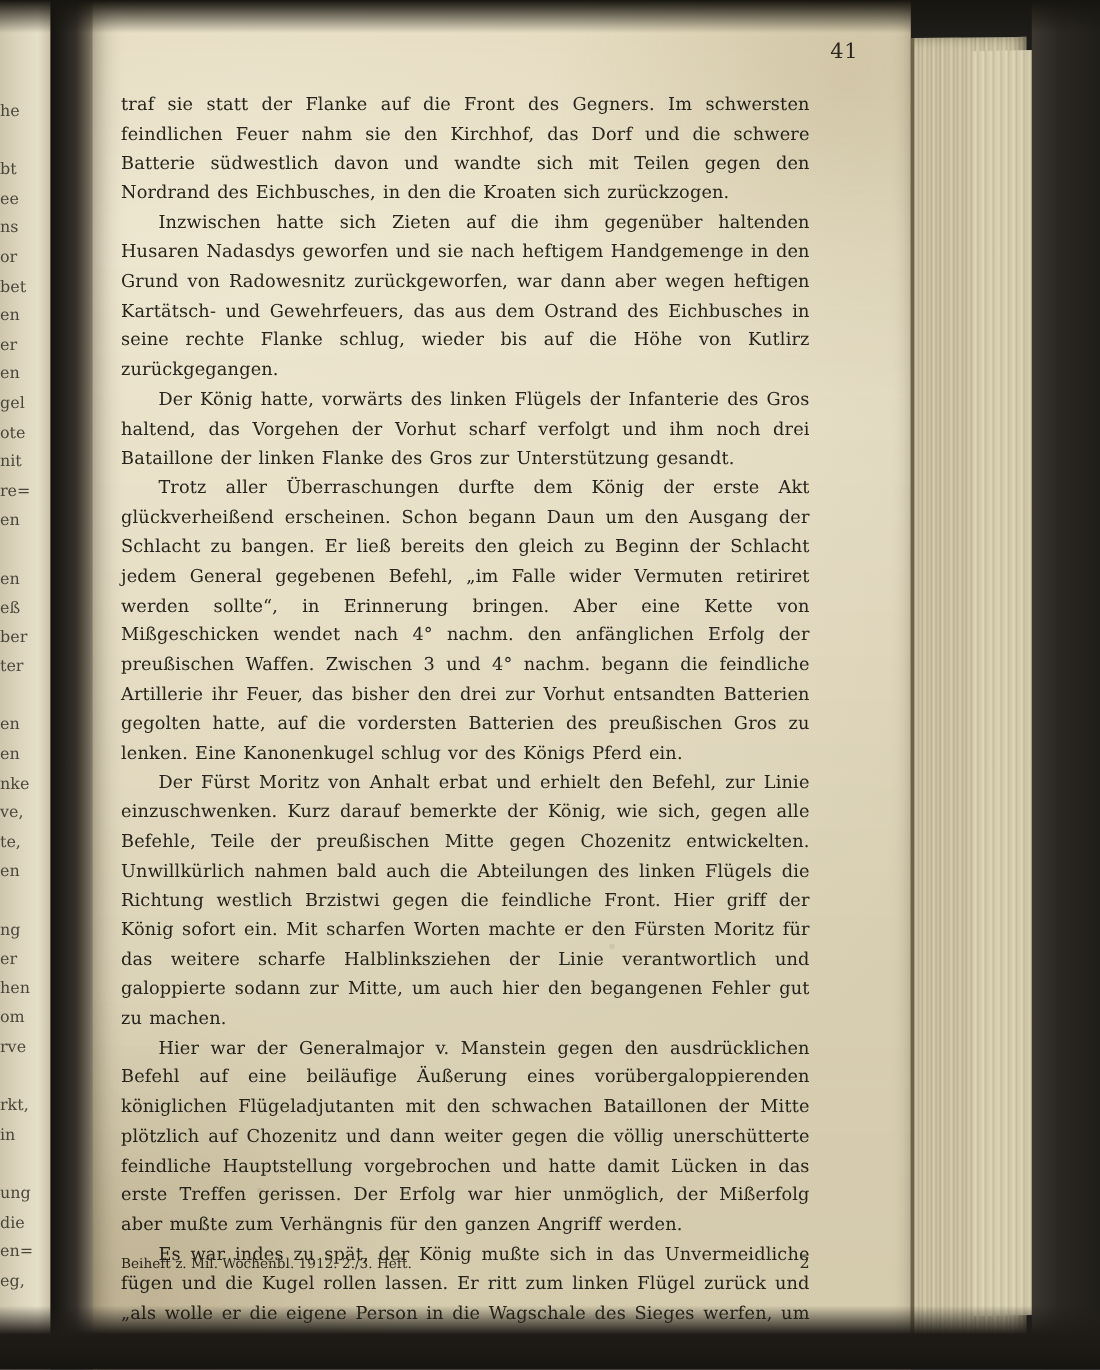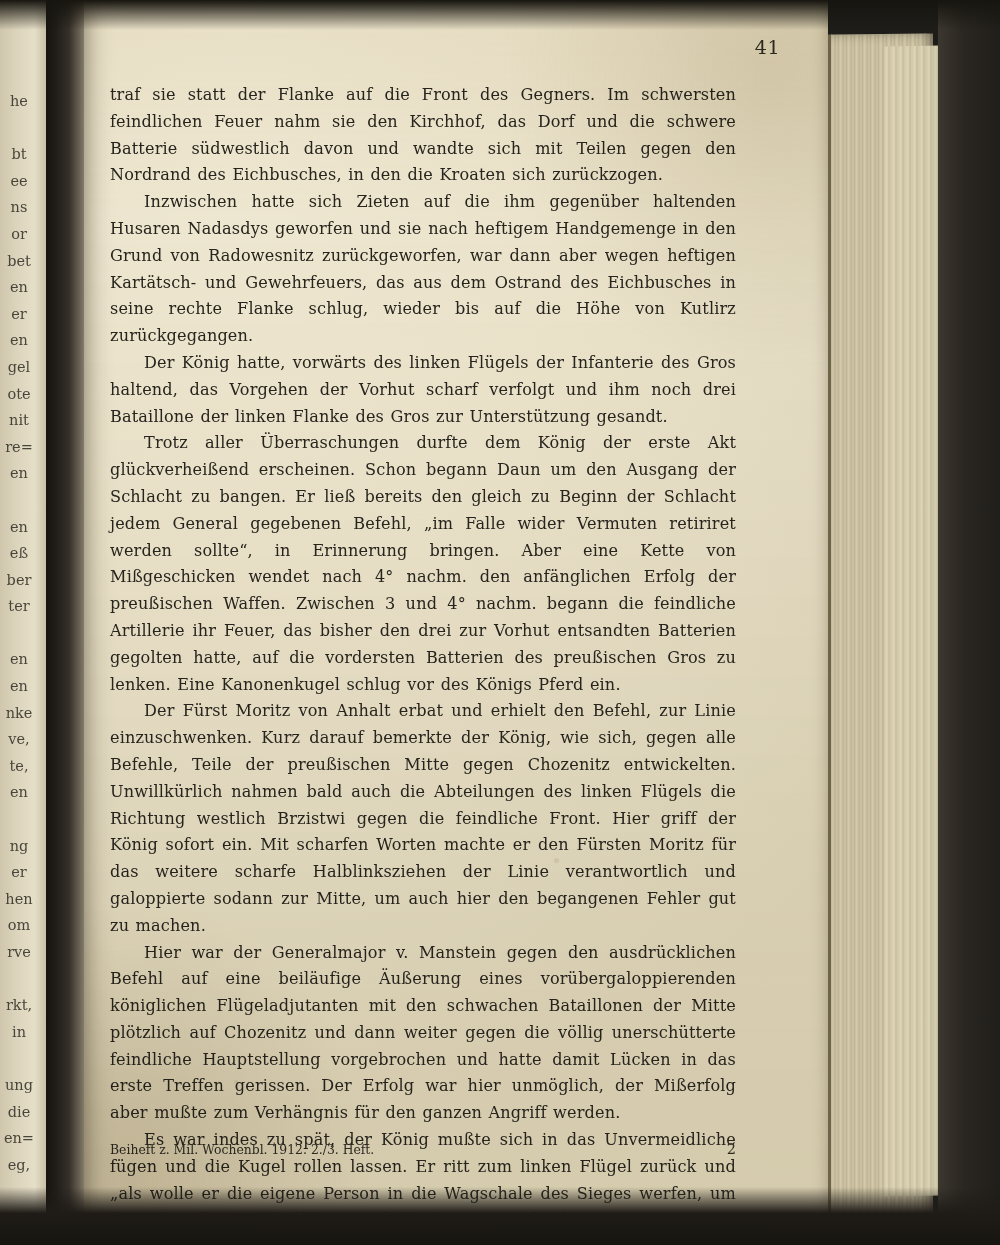--- a/index.html
+++ b/index.html
@@ -40,21 +40,21 @@
   }
   .left-leaf-text {
     position: absolute;
     left: 0;
     top: 88px;
     width: 42px;
     color: #3d3a30;
     font-family: "DejaVu Serif", serif;
     font-size: 14.5px;
     line-height: 26.6px;
-    text-align: center;
+    text-align: left;
     padding-right: 4px;
     box-sizing: border-box;
     white-space: pre-line;
     opacity: 0.93;
   }
 
   
   .gutter {
     position: absolute;
     left: 46px; top: 0;

